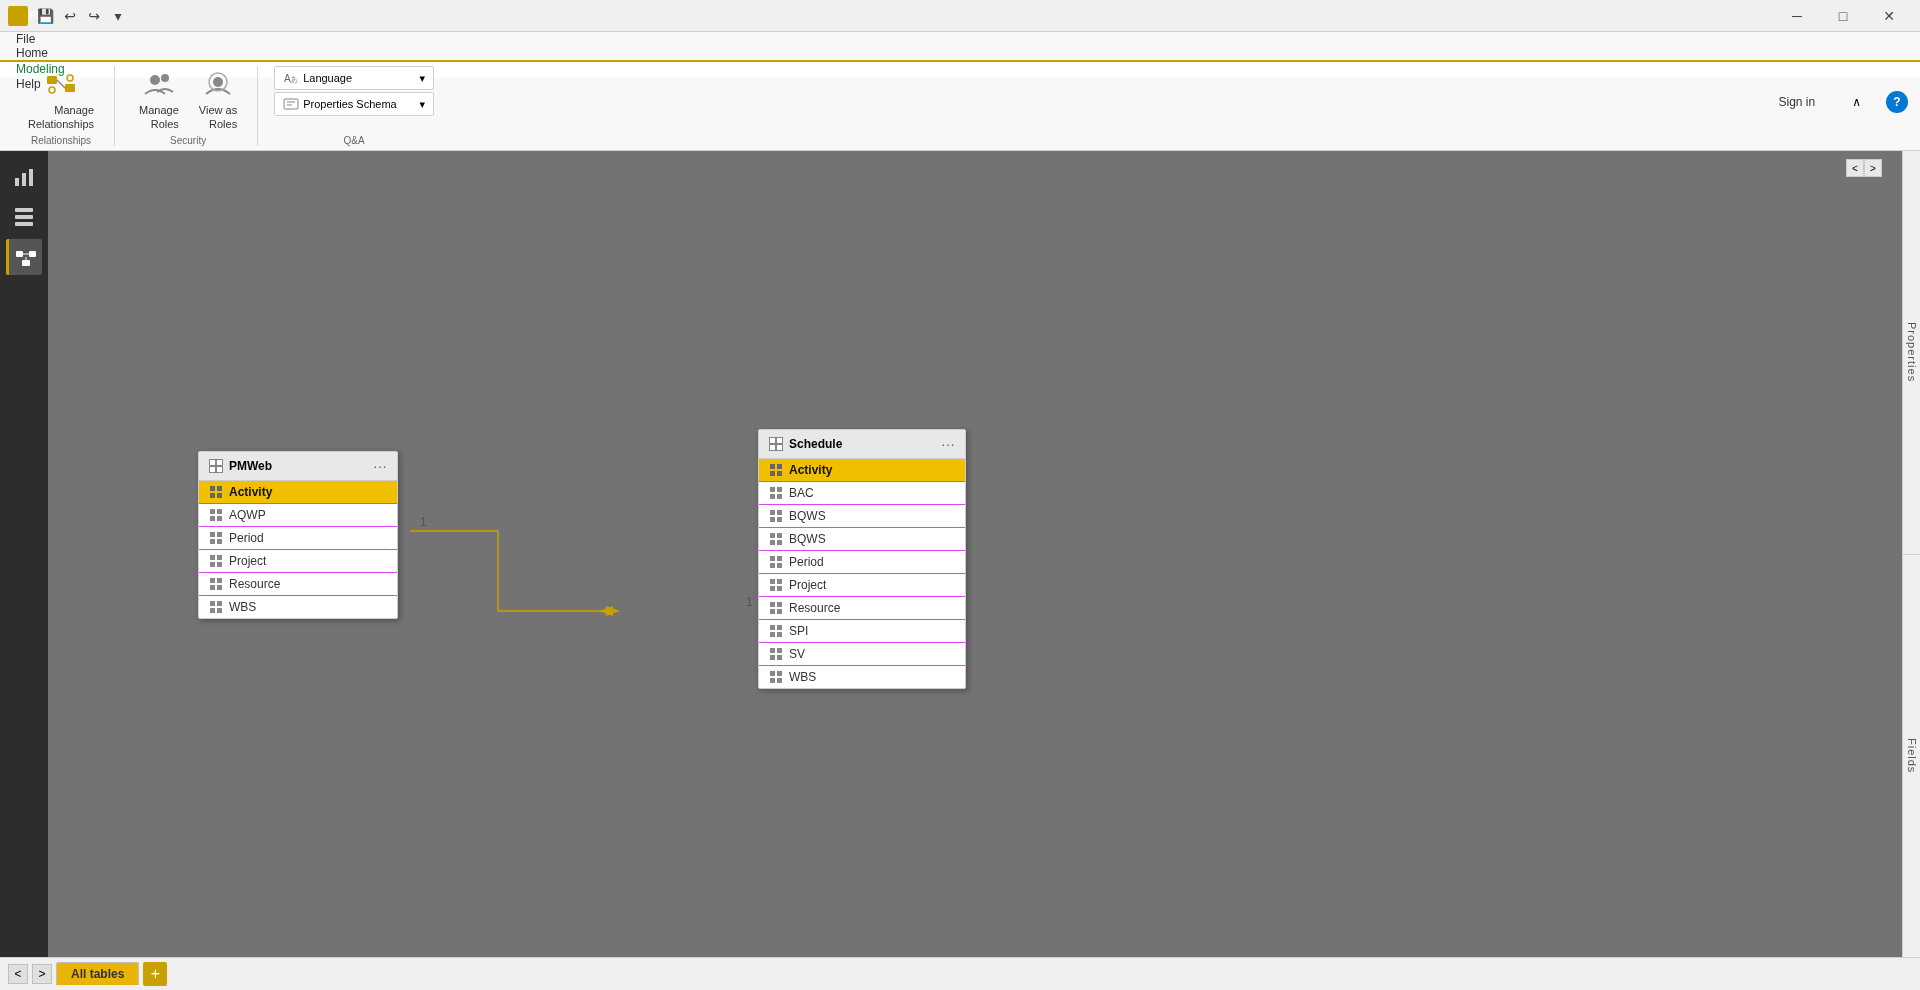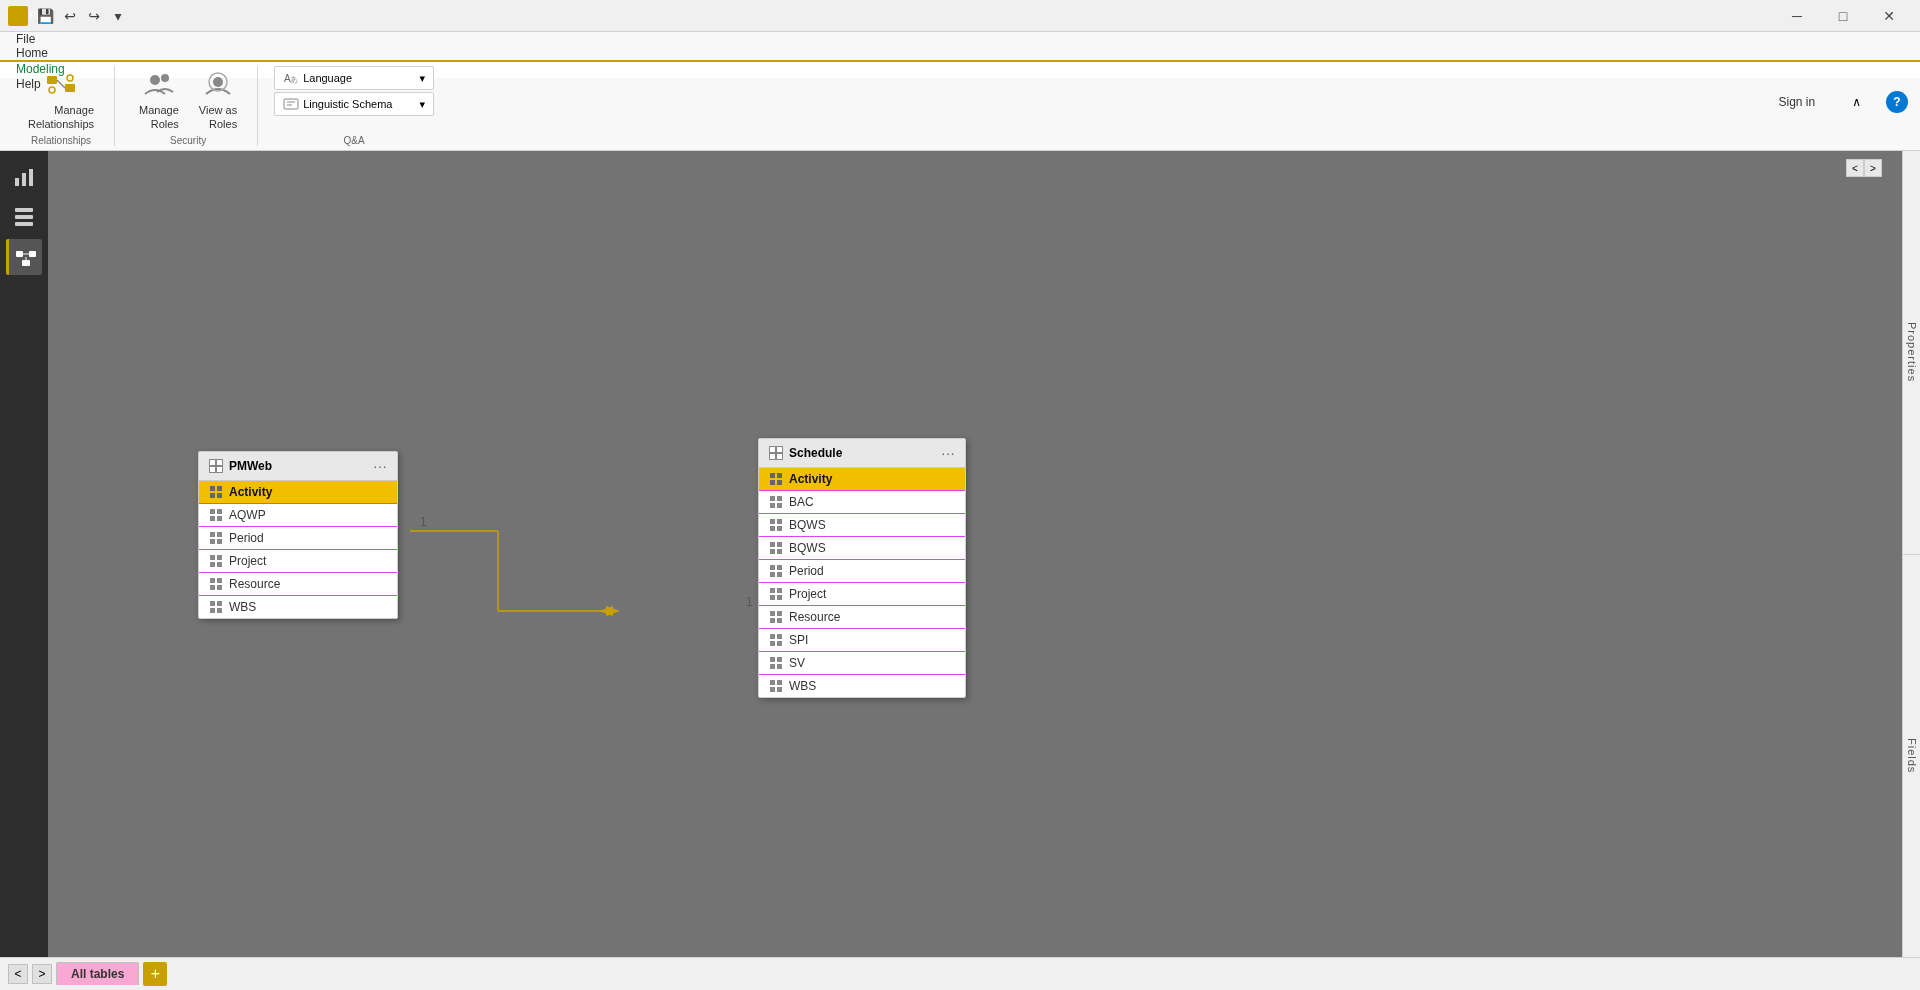--- a/index.html
+++ b/index.html
@@ -241,21 +241,21 @@
     }
     .tab-item {
       padding: 4px 14px;
       background: #d8d8d8;
       border: 1px solid #c0c0c0;
       cursor: pointer;
       font-size: 12px;
       color: #333;
       border-radius: 2px 2px 0 0;
     }
-    .tab-item.active { background: #f9a8d4; border-bottom: none; font-weight: 600; }
+    .tab-item.active { background: #eab308; border-bottom: none; font-weight: 600; }
     .add-tab-btn {
       width: 24px; height: 24px;
       background: #c8a000;
       color: white;
       border: none;
       cursor: pointer;
       font-size: 16px;
       display: flex; align-items: center; justify-content: center;
       border-radius: 2px;
     }
@@ -357,21 +357,21 @@
           </svg>
           <span>Language</span>
           <span style="margin-left:auto;">▾</span>
         </button>
         <button class="dropdown-btn" style="width:160px;">
           <svg width="16" height="16" viewBox="0 0 16 16">
             <rect x="1" y="3" width="14" height="10" rx="1" fill="none" stroke="#888" stroke-width="1"></rect>
             <line x1="4" y1="6" x2="12" y2="6" stroke="#888" stroke-width="1"></line>
             <line x1="4" y1="9" x2="9" y2="9" stroke="#888" stroke-width="1"></line>
           </svg>
-          <span>Linguistic Schema</span>
+          <span>Properties Schema</span>
           <span style="margin-left:auto;">▾</span>
         </button>
       </div>
       <span class="ribbon-group-label">Q&amp;A</span>
     </div>
   </div>
 </div>
 
 <div class="main-layout">
 
@@ -490,21 +490,21 @@
               <rect x="0" y="0" width="5" height="5" fill="#888"></rect>
               <rect x="7" y="0" width="5" height="5" fill="#888"></rect>
               <rect x="0" y="7" width="5" height="5" fill="#888"></rect>
               <rect x="7" y="7" width="5" height="5" fill="#888"></rect>
             </svg>
         </span>
         <span>WBS</span>
       </div>
     </div>
 
-    <div class="table-card" style="left:710px;top:287px;width:208px;">
+    <div class="table-card" style="left:710px;top:278px;width:208px;">
       <div class="table-card-header">
         <span class="table-icon" style="background:#888;">
           <svg width="12" height="12" viewBox="0 0 12 12">
               <rect x="0" y="0" width="5" height="5" fill="white"></rect>
               <rect x="7" y="0" width="5" height="5" fill="white"></rect>
               <rect x="0" y="7" width="5" height="5" fill="white"></rect>
               <rect x="7" y="7" width="5" height="5" fill="white"></rect>
             </svg>
         </span>
         <span>Schedule</span>

